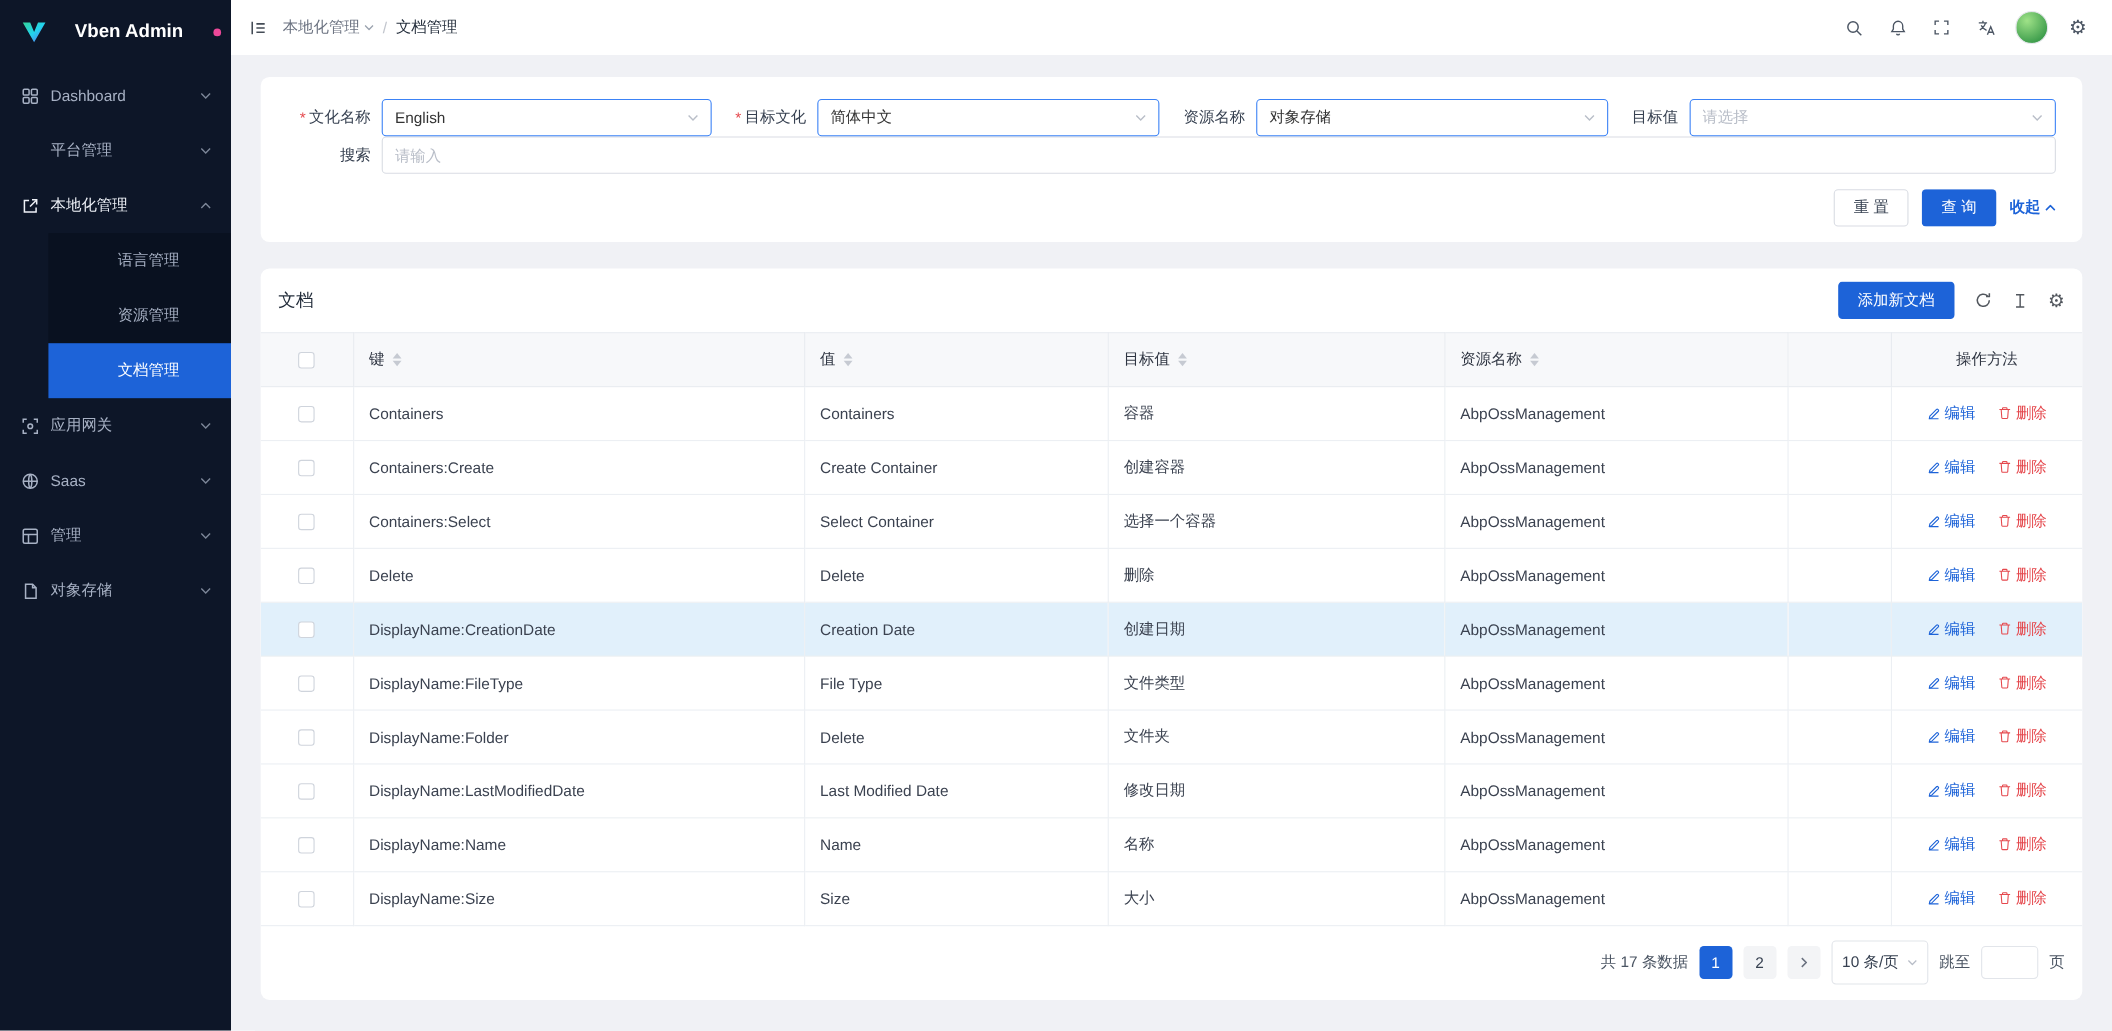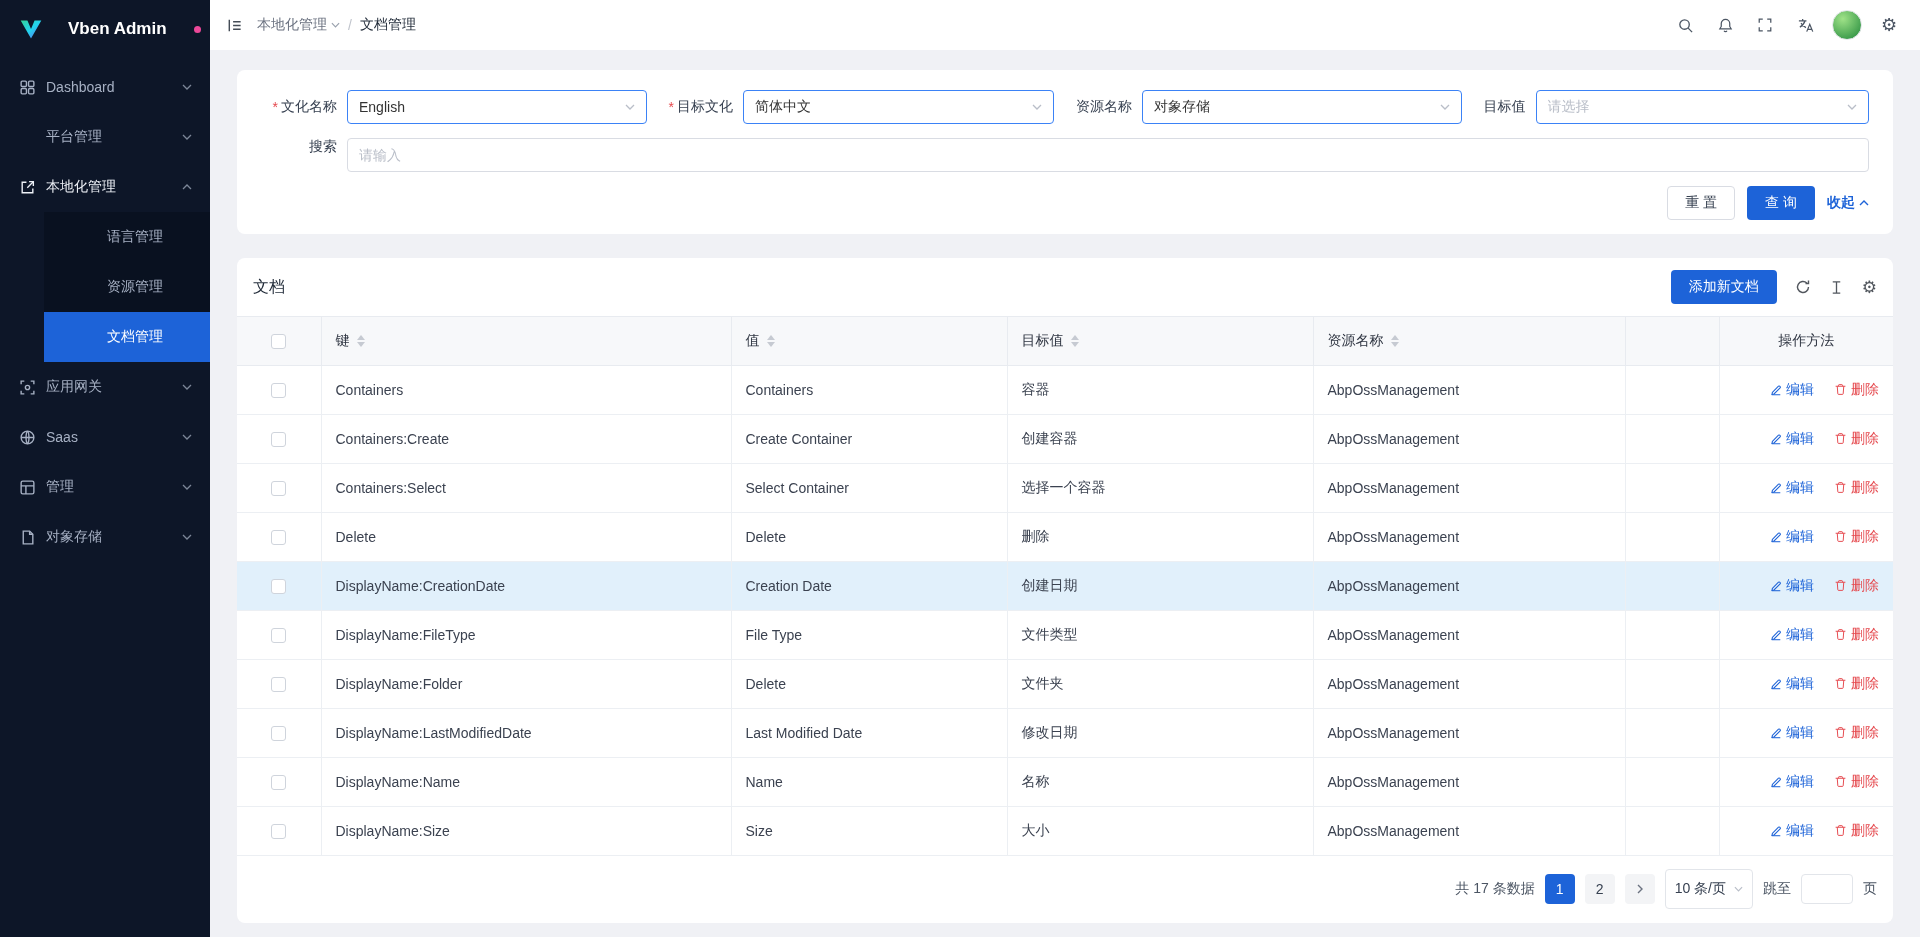--- a/index.html
+++ b/index.html
@@ -48,21 +48,21 @@
   .filter-grid { display:flex; }
   .field { display:flex; align-items:center; flex:1; padding-right:22px; }
   .field:last-child { padding-right:0; }
   .field > label { white-space:nowrap; padding-right:10px; color:#374151; display:flex; align-items:center; justify-content:flex-end; }
   .label-fixed { width:86px; flex-shrink:0; }
   .req { color:var(--danger); font-style:normal; margin-right:3px; }
   .select { flex:1; height:34px; border:1px solid #3b82f6; border-radius:4px; display:flex; align-items:center; padding:0 11px; cursor:pointer; background:#fff; color:#333; min-width:0; }
   .select-value { flex:1; white-space:nowrap; overflow:hidden; }
   .select-value.placeholder { color:#b9bec8; }
   .select-caret { display:flex; color:#b9bec8; }
-  .search-row { display:flex; margin-top:14px; }
+  .search-row { display:flex; align-items:center; }
   .search-input { flex:1; height:34px; border:1px solid #d9dce3; border-radius:4px; padding:0 11px; font-size:14px; color:#333; outline:none; }
   .search-input::placeholder { color:#b9bec8; }
   .actions-row { display:flex; justify-content:flex-end; align-items:center; gap:12px; margin-top:14px; }
   .btn { height:34px; padding:0 17px; border-radius:4px; font-size:14px; display:inline-flex; align-items:center; justify-content:center; cursor:pointer; border:1px solid transparent; white-space:nowrap; }
   .btn-default { background:#fff; border-color:#d9dce3; color:#374151; }
   .btn-primary { background:var(--accent); color:#fff; }
   .collapse-link { color:var(--accent); display:flex; align-items:center; gap:4px; cursor:pointer; font-weight:bold; }
   .collapse-link svg { transform:rotate(180deg); }
 
   
@@ -80,21 +80,21 @@
   .th-inner { display:flex; align-items:center; gap:7px; }
   .sort { display:inline-flex; flex-direction:column; gap:2px; cursor:pointer; }
   .sort i { display:block; width:0; height:0; border-left:4px solid transparent; border-right:4px solid transparent; }
   .s-up { border-bottom:5px solid #c6cad2; }
   .s-down { border-top:5px solid #c6cad2; }
   td { color:#3b4250; }
   .cb-cell { text-align:center; }
   .checkbox { display:inline-block; width:15px; height:15px; border:1px solid #cfd4dc; border-radius:3px; background:#fff; vertical-align:middle; cursor:pointer; }
   tr.highlight td { background:#e1f0fb; }
   .th-actions { text-align:center; }
-  .actions-cell { text-align:right; }
+  .actions-cell { text-align:center; }
   .action { display:inline-flex; align-items:center; gap:4px; cursor:pointer; }
   .action.edit { color:var(--accent); margin-right:16px; }
   .action.del { color:var(--danger); }
 
   
   .pagination { display:flex; align-items:center; justify-content:flex-end; gap:10px; padding:13px 16px 14px; color:#4b5563; }
   .page-btn { min-width:30px; height:30px; padding:0 6px; border-radius:4px; display:flex; align-items:center; justify-content:center; cursor:pointer; background:#f3f4f6; color:#374151; }
   .page-btn.active { background:var(--accent); color:#fff; }
   .next-btn { width:30px; height:30px; border-radius:4px; background:#f3f4f6; display:flex; align-items:center; justify-content:center; cursor:pointer; color:#6b7280; }
   .size-select { height:40px; border:1px solid #e2e5ea; border-radius:4px; background:#fff; display:flex; align-items:center; gap:8px; padding:0 9px; cursor:pointer; color:#374151; }

